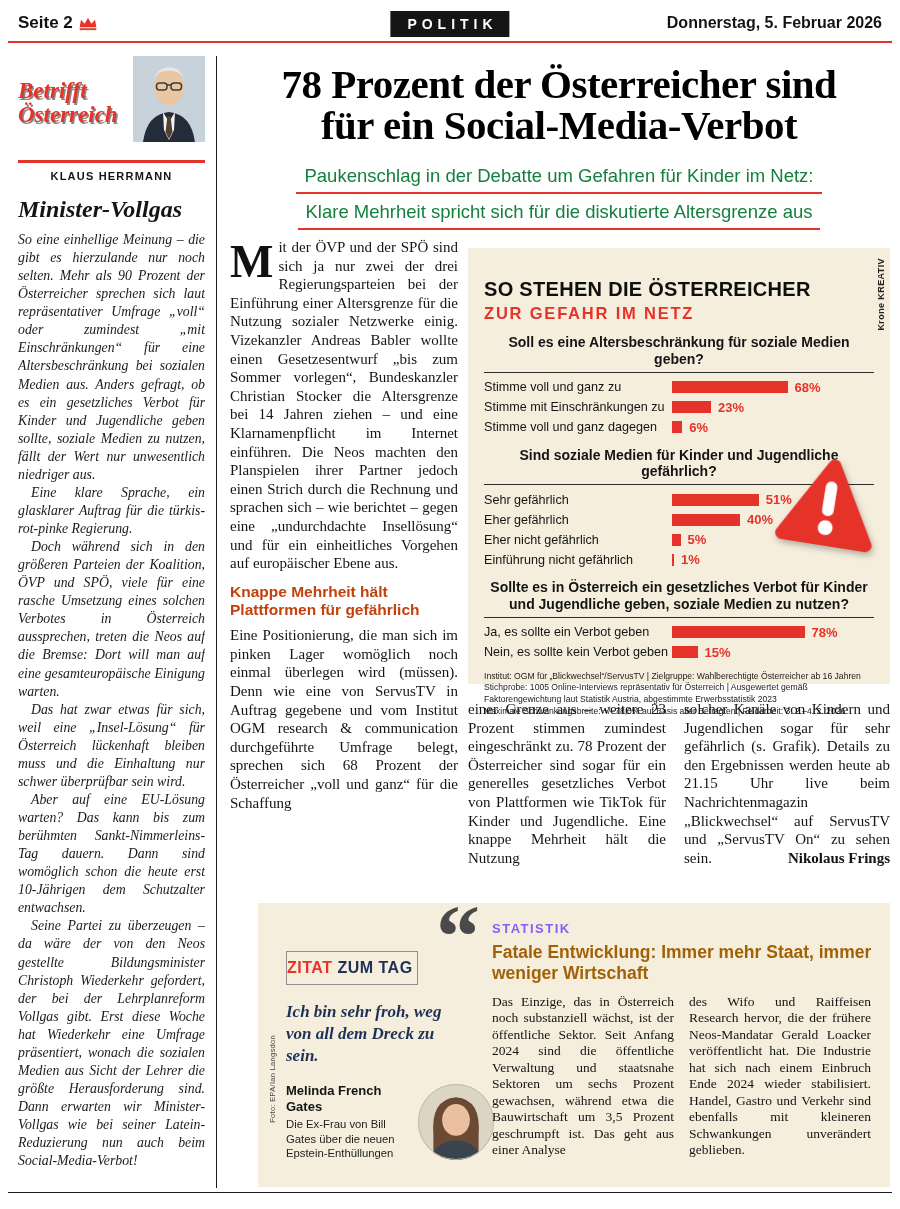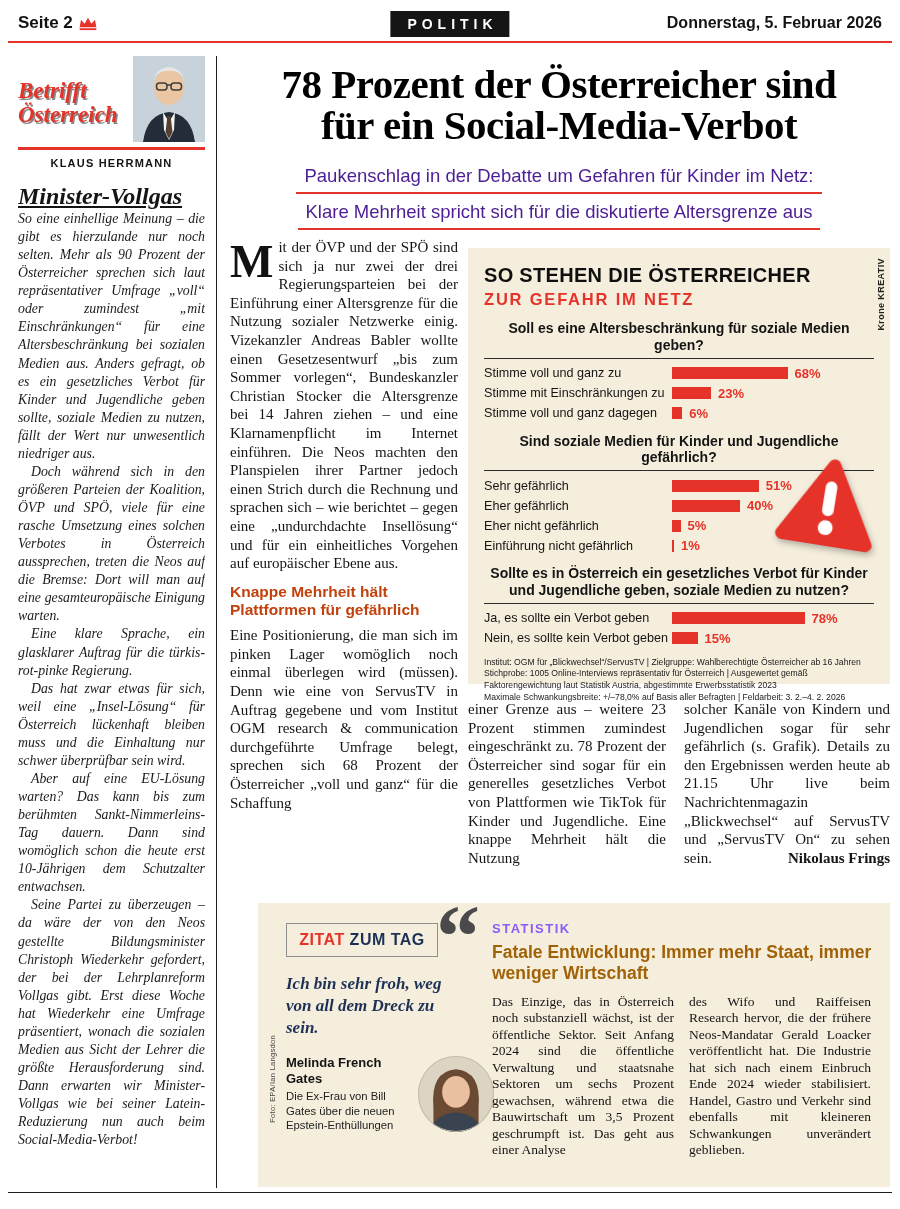--- a/index.html
+++ b/index.html
@@ -12,72 +12,72 @@
                 font:bold 17px "Liberation Sans", sans-serif; color:#111; }
   .crown { width:20px; height:15px; }
   .politik-box { position:absolute; left:50%; top:11px; transform:translateX(-50%);
                  background:#151515; color:#fff; font:bold 14px "Liberation Sans", sans-serif;
                  letter-spacing:5px; padding:5px 12px 5px 17px; z-index:2; }
   .page-date { position:absolute; right:18px; top:14px; font:bold 16px "Liberation Sans", sans-serif; }
   .header-rule { position:absolute; left:8px; right:8px; top:41px; height:2px; background:#e63329; }
 
   
   .sidebar { position:absolute; left:18px; top:56px; width:187px; height:1132px; overflow:hidden; }
-  .brand-row { display:flex; align-items:flex-end; gap:6px; border-bottom:3px solid #e63329; padding-bottom:5px; }
+  .brand-row { display:flex; align-items:flex-end; gap:6px; border-bottom:3px solid #e63329; padding-bottom:18px; }
   .brand-text { flex:1; font:italic bold 23px/1.02 "Liberation Serif", serif; color:#e63329;
                 text-shadow:1.5px 1.5px 0 rgba(40,40,40,.55); padding-bottom:16px; }
   .klaus-photo { width:72px; height:86px; flex:none; }
   .author { text-align:center; font:bold 11px "Liberation Sans", sans-serif; letter-spacing:1.2px; margin:7px 0 2px; }
-  .column-title { font:italic bold 24px "Liberation Serif", serif; margin:14px 0 0;text-decoration:underline; }
+  .column-title { font:italic bold 24px "Liberation Serif", serif; margin:14px 0 8px; }
   .sidebar p { font:italic 13.8px/1.31 "Liberation Serif", serif; text-align:justify; color:#1a1a1a; }
   .sidebar p + p { text-indent:13px; }
 
   .v-divider { position:absolute; left:216px; top:56px; height:1132px; width:1px; background:#1c1c1c; }
   .bottom-rule { position:absolute; left:8px; right:8px; top:1192px; height:1px; background:#1c1c1c; }
 
   
   .headline { position:absolute; left:228px; top:64px; width:662px; text-align:center;
               font:bold 41px/1.0 "Liberation Serif", serif; color:#000000; letter-spacing:-0.5px; }
   .standfirst { position:absolute; left:228px; top:165px; width:662px; text-align:center;
-                font:18.5px "Liberation Sans", sans-serif; color:#4c1d95; }
+                font:18.5px "Liberation Sans", sans-serif; color:#15803d; }
   .standfirst .line { display:inline-block; border-bottom:2px solid #e63329; padding:0 8px 5px; }
   .standfirst .line2 { margin-top:7px; }
 
   
   .body-text { font:15px/1.24 "Liberation Serif", serif; text-align:justify; }
   .col1 { position:absolute; left:230px; top:238px; width:228px; height:658px; overflow:hidden; }
   .dropcap { float:left; font:bold 46px/0.82 "Liberation Serif", serif; padding:5px 5px 0 0; color:#111; }
   .crosshead { font:bold 15.5px/1.18 "Liberation Sans", sans-serif; margin:10px 0 7px; color:#c2410c; }
   .col2 { position:absolute; left:468px; top:700px; width:198px; height:196px; overflow:hidden; }
   .col3 { position:absolute; left:684px; top:700px; width:206px; height:196px; overflow:hidden; }
   .byline { font-weight:bold; float:right; }
 
   
   .info-box { position:absolute; left:468px; top:248px; width:422px; height:436px;
-              background:#f5eedd; padding:16px 16px 8px; font-family:"Liberation Sans", sans-serif; }
+              background:#f5eedd; padding:30px 16px 8px; font-family:"Liberation Sans", sans-serif; }
   .info-title { font-weight:bold; font-size:20px; letter-spacing:.3px; color:#0f0f0f; }
   .info-subtitle { font-weight:bold; font-size:16.5px; letter-spacing:1.8px; color:#e63329; margin-top:3px; }
   .info-credit { position:absolute; top:10px; right:4px; writing-mode:vertical-rl; transform:rotate(180deg);
                  font-size:9px; font-weight:bold; color:#222; letter-spacing:.4px; }
   .q-section { margin-top:11px; }
   .q-title { font-weight:bold; font-size:14px; line-height:1.2; padding-bottom:4px;
              border-bottom:1px solid #2c2c2c; margin-bottom:6px;text-align:center; }
   .bar-row { display:flex; align-items:center; margin:3px 0; height:17px; }
   .bar-label { width:188px; flex:none; font-size:12.6px; }
   .bar { height:12px; background:#e63329; flex:none; min-width:2px; }
   .bar-pct { font-weight:bold; color:#e63329; font-size:13px; margin-left:7px; }
   .info-foot { margin-top:10px; font-size:8.6px; line-height:1.35; color:#1a1a1a; }
   .warning { position:absolute; right:8px; top:198px; width:106px; height:115px;
              transform:rotate(9deg); filter:drop-shadow(2px 3px 3px rgba(0,0,0,.28)); z-index:3; }
 
   
   .bottom-box { position:absolute; left:258px; top:903px; width:632px; height:284px; background:#f5eedd; }
   .zitat { position:absolute; left:28px; top:20px; width:208px; }
-  .zitat-title-box { width:152px; border:1px solid #8f8f8f; padding:7px 0; text-align:center;
-                     font:bold 16px "Liberation Sans", sans-serif; letter-spacing:.5px; }
+  .zitat-title-box { width:132px; border:1px solid #8f8f8f; padding:7px 0; text-align:left;
+                     font:bold 16px "Liberation Sans", sans-serif; letter-spacing:.5px;margin-top:28px; }
   .red { color:#e63329; } .navy { color:#1d3156; }
   .quote-mark { position:absolute; left:150px; top:-30px; font:bold 88px/1 "Liberation Serif", serif; color:#4a4a4a; }
   .quote-text { margin-top:16px; width:178px; font:italic bold 17px/1.3 "Liberation Serif", serif; color:#1d3156; }
   .attr-row { display:flex; margin-top:16px; gap:0; align-items:center; }
   .attr-texts { flex:1; font-family:"Liberation Sans", sans-serif; }
   .attr-name { font-weight:bold; font-size:13px; line-height:1.2; }
   .attr-desc { font-size:11.3px; line-height:1.25; margin-top:3px; color:#222; }
   .melinda-photo { width:76px; height:76px; flex:none; }
   .photo-credit { position:absolute; left:-18px; top:112px; writing-mode:vertical-rl; transform:rotate(180deg);
                   font:7.5px "Liberation Sans", sans-serif; color:#444; letter-spacing:.3px; }
@@ -117,22 +117,22 @@
         <ellipse cx="36" cy="31" rx="15" ry="18" fill="#eac7a2"></ellipse>
         <path d="M21 27 Q21.5 12 36 11 Q50.5 12 51 27 Q50 18 44 16 Q36 13.5 28 16 Q22 18 21 27 Z" fill="#e6e6e6"></path>
         <rect x="23.5" y="27" width="10.5" height="7" rx="3" fill="none" stroke="#3c3c3c" stroke-width="1.5"></rect>
         <rect x="38" y="27" width="10.5" height="7" rx="3" fill="none" stroke="#3c3c3c" stroke-width="1.5"></rect>
         <line x1="34" y1="29" x2="38" y2="29" stroke="#3c3c3c" stroke-width="1.5"></line>
       </svg>
     </div>
     <div class="author">KLAUS HERRMANN</div>
     <div class="column-title">Minister-Vollgas</div>
     <p>So eine einhellige Meinung – die gibt es hierzulande nur noch selten. Mehr als 90 Prozent der Österreicher sprechen sich laut repräsentativer Umfrage „voll“ oder zumindest „mit Einschränkungen“ für eine Altersbeschränkung bei sozialen Medien aus. Anders gefragt, ob es ein gesetzliches Verbot für Kinder und Jugendliche geben sollte, soziale Medien zu nutzen, fällt der Wert nur unwesentlich niedriger aus.</p>
+    <p>Eine klare Sprache, ein glasklarer Auftrag für die türkis-rot-pinke Regierung.</p>
     <p>Doch während sich in den größeren Parteien der Koalition, ÖVP und SPÖ, viele für eine rasche Umsetzung eines solchen Verbotes in Österreich aussprechen, treten die Neos auf die Bremse: Dort will man auf eine gesamteuropäische Einigung warten.</p>
-    <p>Eine klare Sprache, ein glasklarer Auftrag für die türkis-rot-pinke Regierung.</p>
     <p>Das hat zwar etwas für sich, weil eine „Insel-Lösung“ für Österreich lückenhaft bleiben muss und die Einhaltung nur schwer überprüfbar sein wird.</p>
     <p>Aber auf eine EU-Lösung warten? Das kann bis zum berühmten Sankt-Nimmerleins-Tag dauern. Dann sind womöglich schon die heute erst 10-Jährigen dem Schutzalter entwachsen.</p>
     <p>Seine Partei zu überzeugen – da wäre der von den Neos gestellte Bildungsminister Christoph Wiederkehr gefordert, der bei der Lehrplanreform Vollgas gibt. Erst diese Woche hat Wiederkehr eine Umfrage präsentiert, wonach die sozialen Medien aus Sicht der Lehrer die größte Herausforderung sind. Dann erwarten wir Minister-Vollgas wie bei seiner Latein-Reduzierung nun auch beim Social-Media-Verbot!</p>
   </div>
 
   <div class="v-divider"></div>
 
   <div class="headline">
     <div>78 Prozent der Österreicher sind</div>
     <div>für ein Social-Media-Verbot</div>

